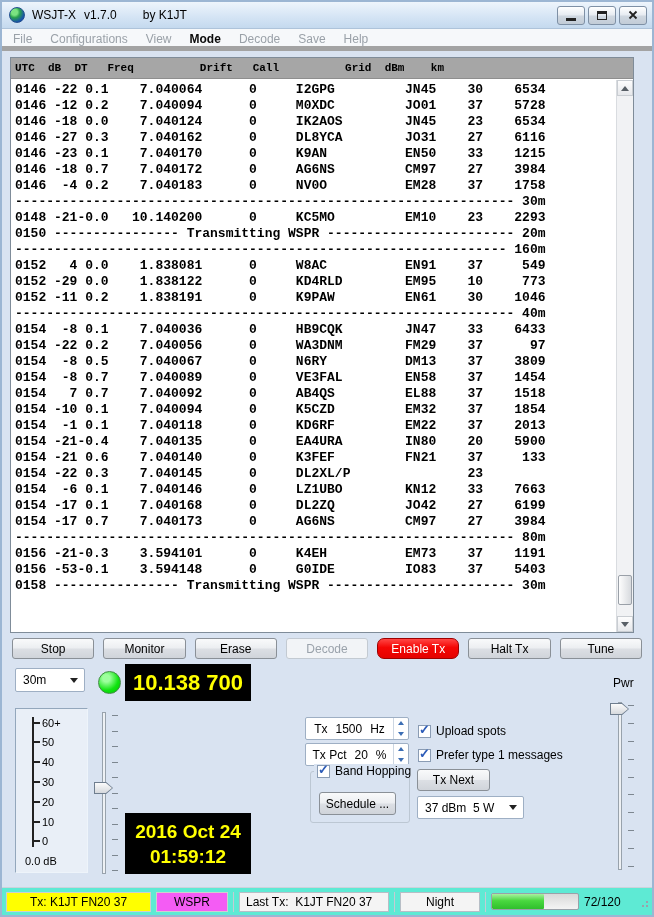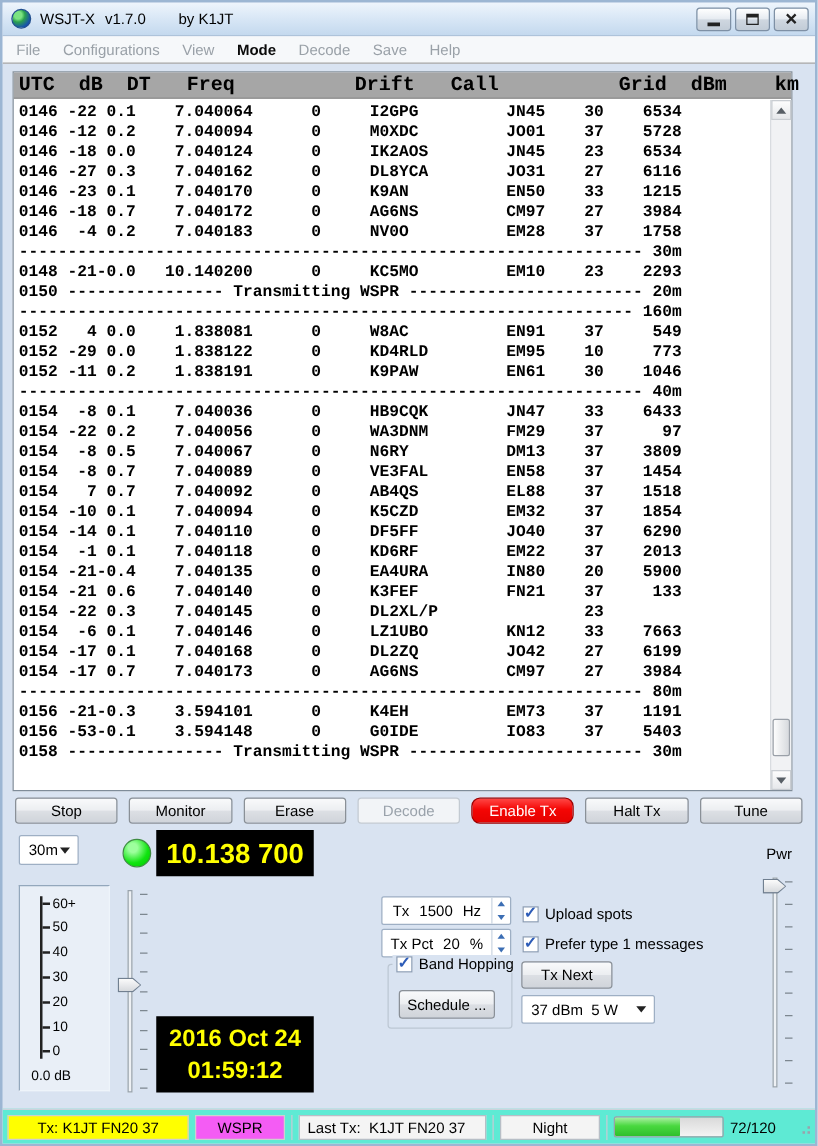--- a/index.html
+++ b/index.html
@@ -17,28 +17,28 @@
   .t-ver{font-size:12px;margin-left:8px;}
   .t-by{font-size:12px;margin-left:26px;}
   .winbtns{margin-left:auto;display:flex;gap:3px;margin-right:5px;}
   .winbtn{width:28px;height:19px;border:1px solid #7e90a5;border-radius:3px;
     background:linear-gradient(#ffffff,#e6ebf1 48%,#cfd7e0 52%,#c2ccd7);
     display:flex;align-items:center;justify-content:center;}
   .g-min{width:10px;height:3px;background:#222;margin-top:9px;}
   .g-max{width:10px;height:9px;border:1px solid #222;border-top-width:3px;}
   
   .menubar{position:absolute;left:0;top:27px;right:0;height:22px;background:#f6f8fa;
-    display:flex;align-items:center;padding-left:2px;border-bottom:1px solid #a3a3a3;}
+    display:flex;align-items:flex-start;padding-left:2px;border-bottom:5px solid #a3a3a3;}
   .menu-item{font-size:12px;color:#9aa1a8;padding:3px 9px;}
   .menu-item.enabled{color:#0a0a0a;font-weight:bold;}
   
   .decode{position:absolute;left:8px;top:55px;width:624px;height:576px;background:#fff;
     border:1px solid #7f8c99;font-family:"Liberation Mono",monospace;font-weight:bold;}
   .dheader{height:21px;background:#a6a6a6;border-bottom:1px solid #8e8e8e;
-    font-size:16px;line-height:20px;white-space:pre;padding-left:4px;color:#000;}
+    font-size:11px;line-height:20px;white-space:pre;padding-left:4px;color:#000;}
   .dbody{position:absolute;left:0;top:22px;right:17px;bottom:0;overflow:hidden;
     padding:2px 0 0 4px;font-size:13px;}
   .trow{height:16px;line-height:16px;white-space:pre;}
   .vscroll{position:absolute;top:22px;right:0;bottom:0;width:17px;background:#f1f2f4;border-left:1px solid #d9dce0;}
   .sbtn{position:absolute;left:0;right:0;height:16px;background:linear-gradient(#fdfdfd,#e6e8eb);
     border:1px solid #c9cdd2;display:flex;align-items:center;justify-content:center;}
   .sb-up{top:0;} .sb-down{bottom:0;}
   .arr-up{width:0;height:0;border-left:4px solid transparent;border-right:4px solid transparent;border-bottom:5px solid #585f66;}
   .arr-dn{width:0;height:0;border-left:4px solid transparent;border-right:4px solid transparent;border-top:5px solid #585f66;}
   .sthumb{position:absolute;left:1px;right:1px;height:30px;bottom:27px;border:1px solid #9aa0a8;border-radius:2px;
@@ -48,21 +48,21 @@
   .btn{flex:1;border:1px solid #8a9097;border-radius:3px;font-size:12px;
     background:linear-gradient(#f9fafb,#eceef1 48%,#dcdfe4 52%,#d0d4da);
     display:flex;align-items:center;justify-content:center;}
   .btn.disabled{color:#9aa2ab;border-color:#c3cad2;background:#f2f4f7;}
   .btn.danger{background:linear-gradient(#ff4745,#f40604 45%,#e50200);color:#fff;border:1px solid #9d0000;border-radius:7px;}
   
   .combo{background:#fff;border:1px solid #9eafc4;border-radius:2px;font-size:12px;position:absolute;
     display:flex;align-items:center;padding-left:7px;}
   .chev{position:absolute;right:6px;width:0;height:0;border-left:4px solid transparent;
     border-right:4px solid transparent;border-top:5px solid #222;}
-  .combo-band{left:13px;top:666px;width:48px;height:24px;}
+  .combo-band{left:13px;top:666px;width:70px;height:24px;}
   .lamp{position:absolute;left:96px;top:669px;width:23px;height:23px;border-radius:50%;
     border:1px solid #3f8c42;background:radial-gradient(circle at 35% 30%,#9dff9d 0 18%,#10e410 60%,#00c400);}
   .bigdisp{position:absolute;background:#000;color:#ff0;text-align:center;}
   .freq{left:123px;top:662px;width:126px;height:37px;font-size:22px;font-weight:bold;line-height:37px;white-space:pre;}
   .pwrlabel{position:absolute;left:611px;top:674px;font-size:12px;}
   
   .meterbox{position:absolute;left:13px;top:706px;width:73px;height:165px;background:#e9eff7;
     border:1px solid;border-color:#93a7bc #eef4fa #eef4fa #93a7bc;}
   .scale{position:absolute;left:16px;top:8px;height:130px;border-left:2px solid #222;
     display:flex;flex-direction:column;justify-content:space-between;}
@@ -165,21 +165,20 @@
         <div class="trow">0152   4 0.0    1.838081      0     W8AC          EN91    37     549</div>
         <div class="trow">0152 -29 0.0    1.838122      0     KD4RLD        EM95    10     773</div>
         <div class="trow">0152 -11 0.2    1.838191      0     K9PAW         EN61    30    1046</div>
         <div class="trow">---------------------------------------------------------------- 40m</div>
         <div class="trow">0154  -8 0.1    7.040036      0     HB9CQK        JN47    33    6433</div>
         <div class="trow">0154 -22 0.2    7.040056      0     WA3DNM        FM29    37      97</div>
         <div class="trow">0154  -8 0.5    7.040067      0     N6RY          DM13    37    3809</div>
         <div class="trow">0154  -8 0.7    7.040089      0     VE3FAL        EN58    37    1454</div>
         <div class="trow">0154   7 0.7    7.040092      0     AB4QS         EL88    37    1518</div>
         <div class="trow">0154 -10 0.1    7.040094      0     K5CZD         EM32    37    1854</div>
-        <div class="trow">0154 -14 0.1    7.040110      0     DF5FF         JO40    37    6290</div>
         <div class="trow">0154  -1 0.1    7.040118      0     KD6RF         EM22    37    2013</div>
         <div class="trow">0154 -21-0.4    7.040135      0     EA4URA        IN80    20    5900</div>
         <div class="trow">0154 -21 0.6    7.040140      0     K3FEF         FN21    37     133</div>
         <div class="trow">0154 -22 0.3    7.040145      0     DL2XL/P               23        </div>
         <div class="trow">0154  -6 0.1    7.040146      0     LZ1UBO        KN12    33    7663</div>
         <div class="trow">0154 -17 0.1    7.040168      0     DL2ZQ         JO42    27    6199</div>
         <div class="trow">0154 -17 0.7    7.040173      0     AG6NS         CM97    27    3984</div>
         <div class="trow">---------------------------------------------------------------- 80m</div>
         <div class="trow">0156 -21-0.3    3.594101      0     K4EH          EM73    37    1191</div>
         <div class="trow">0156 -53-0.1    3.594148      0     G0IDE         IO83    37    5403</div>

